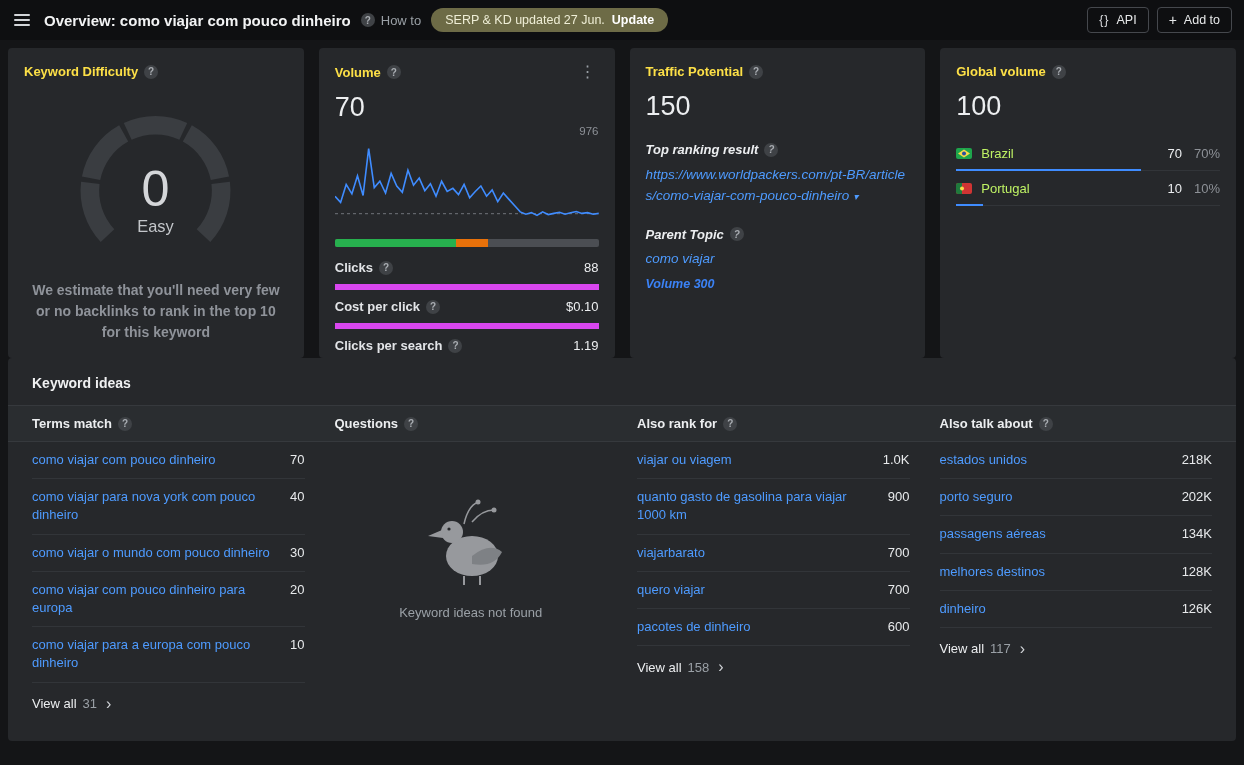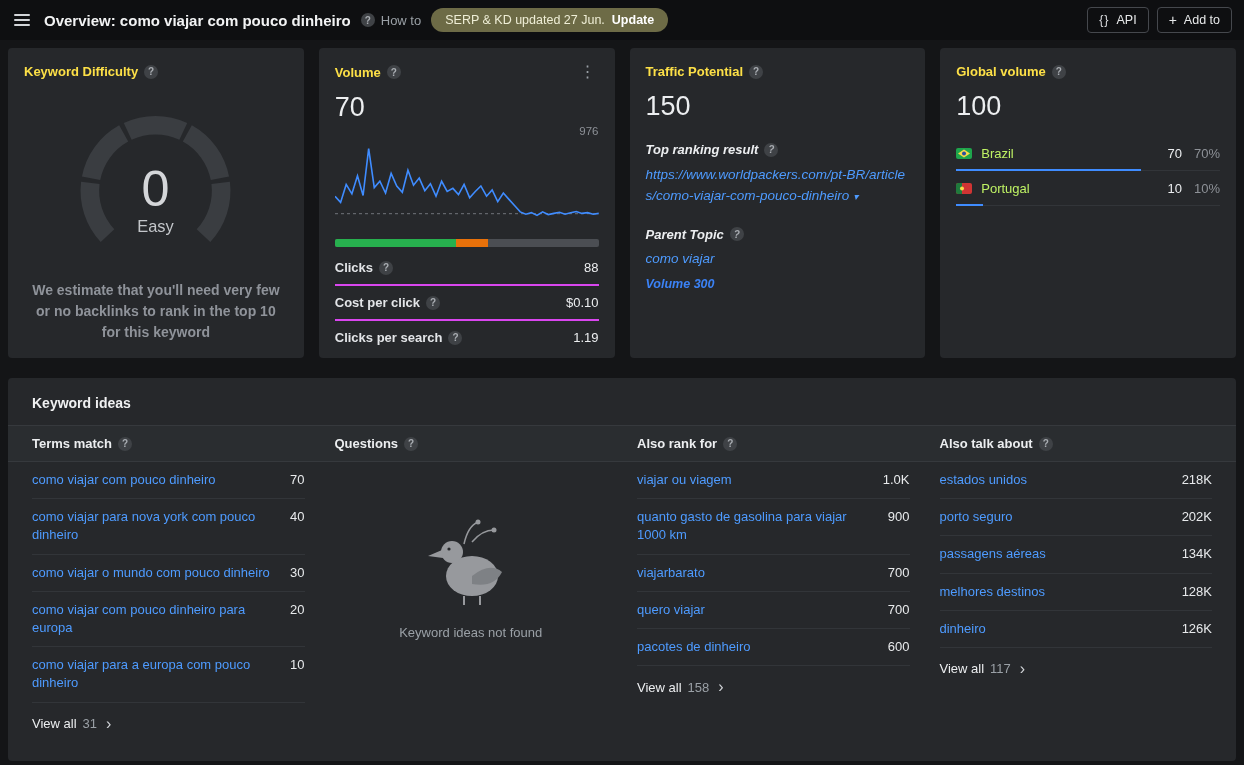--- a/index.html
+++ b/index.html
@@ -48,42 +48,42 @@
   .spark { height:88px; margin-top:2px; }
   .spark svg { width:100%; height:100%; display:block; }
   .spark polyline { stroke:#3f8cff; stroke-width:1.6; fill:none; }
   .spark .dash { stroke:#70747a; stroke-width:1; stroke-dasharray:3 3; }
   .vbar { display:flex; height:8px; border-radius:2px; overflow:hidden; background:#4b4e53; margin-top:10px; }
   .seg { height:100%; }
   .seg-green { background:#27b04e; }
   .seg-orange { background:#e8710a; }
   .metrics { margin-top:4px; }
   .metric { display:flex; justify-content:space-between; align-items:center; padding:9px 0; }
-  .metric + .metric { border-top:2px solid #d946ef; }
+  .metric + .metric { border-top:6px solid #d946ef; }
   .mlabel { display:flex; gap:6px; align-items:center; font-weight:bold; color:#e3e5e8; }
   .mval { color:#eceef0; }
   
   .tp-section { margin-top:20px;font-style:italic; }
   .sub-label { font-weight:bold; font-size:13px; display:flex; gap:6px; align-items:center; color:#eceef0; }
   .tp-url { margin-top:8px; color:#4e9bff; font-size:13.5px; line-height:1.55; word-break:break-all; cursor:pointer; }
   .caret { font-size:10px; margin-left:4px; }
   .parent-link { margin-top:9px; font-size:13.5px; color:#4e9bff; cursor:pointer; display:inline-block; }
   .parent-vol { margin-top:11px; font-size:12.5px; font-weight:bold; color:#3b82f6; }
   
   .gv-rows { margin-top:14px; }
   .country-row { position:relative; display:flex; align-items:center; height:35px;
                  border-bottom:1px solid #323539; }
   .flag { margin-right:9px; display:flex; border-radius:2px; overflow:hidden; }
   .cname { color:#bef264; }
   .cvals { margin-left:auto; display:flex; align-items:center; }
   .cval { color:#eceef0; min-width:26px; text-align:right; }
   .cpct { color:#8d9197; min-width:38px; text-align:right; }
   .cbar { position:absolute; left:0; bottom:-1px; height:2px; background:#3f8cff; }
   
-  .ideas { margin-top:20px; height:383px; background:#26282b; border-radius:4px; overflow:hidden; }
+  .ideas { margin-top:0; height:383px; background:#26282b; border-radius:4px; overflow:hidden; }
   .ideas-title { padding:17px 24px 14px; font-size:14px; font-weight:bold; color:#f0f1f2; }
   .band { display:grid; grid-template-columns:repeat(4,1fr); column-gap:30px; padding:10px 24px;
           background:#2a2d30; border-top:1px solid #36393d; border-bottom:1px solid #36393d; }
   .band-h { font-size:13px; font-weight:bold; display:flex; gap:6px; align-items:center; color:#eceef0; }
   .ideas-body { display:grid; grid-template-columns:repeat(4,1fr); column-gap:30px; padding:0 24px; }
   .kw-row { display:flex; justify-content:space-between; gap:12px; padding:9px 0;
             border-bottom:1px solid #323539; line-height:1.4; }
   .kw-link { color:#4e9bff; cursor:pointer; }
   .kw-val { color:#e8eaec; white-space:nowrap; }
   .view-all { display:flex; align-items:center; gap:6px; padding:13px 0; cursor:pointer; }

